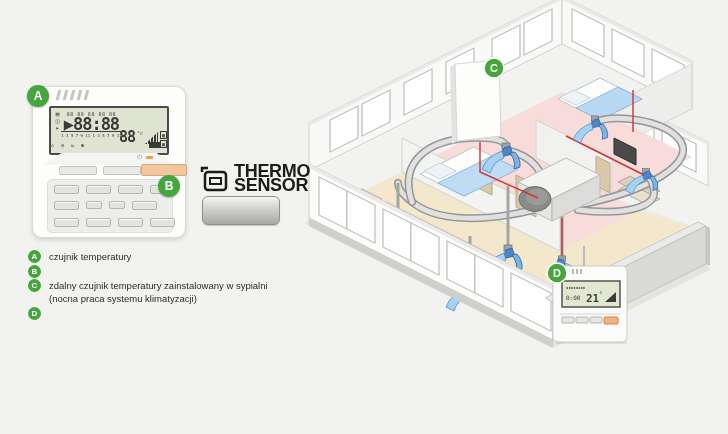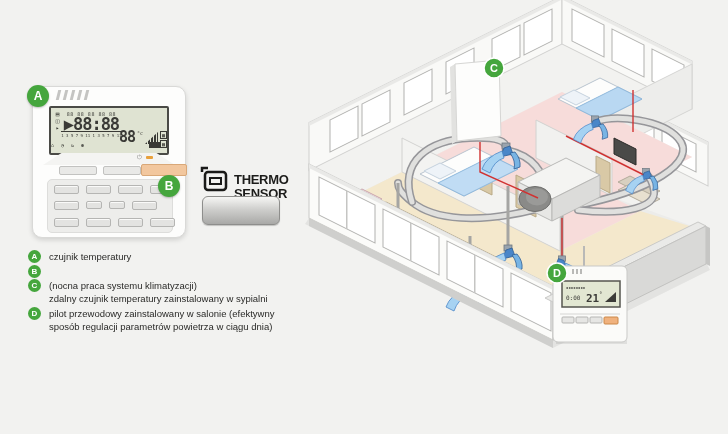--- a/index.html
+++ b/index.html
@@ -45,22 +45,22 @@
   .key{width:23px;height:7px;background:#e3e3e1;border:1px solid #b5b5b3;border-radius:2px;
        box-shadow:0 1px 0 rgba(255,255,255,.8) inset;}
   .key-s{width:14px;height:6px;}
   
   .badge{position:absolute;width:22px;height:22px;border-radius:50%;background:#45a63d;
          color:#fff;font-weight:bold;font-size:12px;display:flex;align-items:center;
          justify-content:center;box-shadow:0 1px 2px rgba(0,0,0,.25);}
   
   .ts-wrap{position:absolute;left:200px;top:164px;width:110px;}
   .ts-icon{position:absolute;left:0;top:2px;}
-  .ts-text{position:absolute;left:34px;top:0;font-size:13px;font-weight:bold;color:#1c1c1a;
-           line-height:14px;letter-spacing:-.3px;margin-top:9px;}
+  .ts-text{position:absolute;left:34px;top:0;font-size:18px;font-weight:bold;color:#1c1c1a;
+           line-height:14px;letter-spacing:-.3px;}
   .ts-btn{position:absolute;left:202px;top:196px;width:76px;height:27px;border-radius:6px;
           background:linear-gradient(180deg,#f6f6f4 0%,#cfcfcd 45%,#a9a9a7 100%);
           border:1px solid #8e8e8c;box-shadow:0 1px 1px rgba(0,0,0,.2);}
   
   .legend{position:absolute;left:28px;top:250px;width:300px;font-size:9.5px;color:#2a2a28;}
   .leg-item{display:flex;align-items:flex-start;margin-bottom:1px;}
   .leg-badge{flex:0 0 auto;width:13px;height:13px;border-radius:50%;background:#45a63d;color:#fff;
              font-weight:bold;font-size:8px;display:flex;align-items:center;justify-content:center;
              margin-right:8px;margin-top:0px;}
   .leg-lines{line-height:13.5px;}
@@ -396,26 +396,22 @@
         </div>
     </div>
     <div class="leg-item">
       <div class="leg-badge">B</div>
       <div class="leg-lines">
       </div>
     </div>
     <div class="leg-item">
       <div class="leg-badge">C</div>
       <div class="leg-lines">
+        <div>zdalny czujnik temperatury zainstalowany w sypialni</div>
         <div>(nocna praca systemu klimatyzacji)</div>
-        <div>zdalny czujnik temperatury zainstalowany w sypialni</div>
       </div>
     </div>
     <div class="leg-item">
       <div class="leg-badge">D</div>
-      <div class="leg-lines">
-        <div>pilot przewodowy zainstalowany w salonie (efektywny</div>
-        <div>sposób regulacji parametrów powietrza w ciągu dnia)</div>
-      </div>
     </div>
   </div>
 
 </div>
 
 </body></html>

